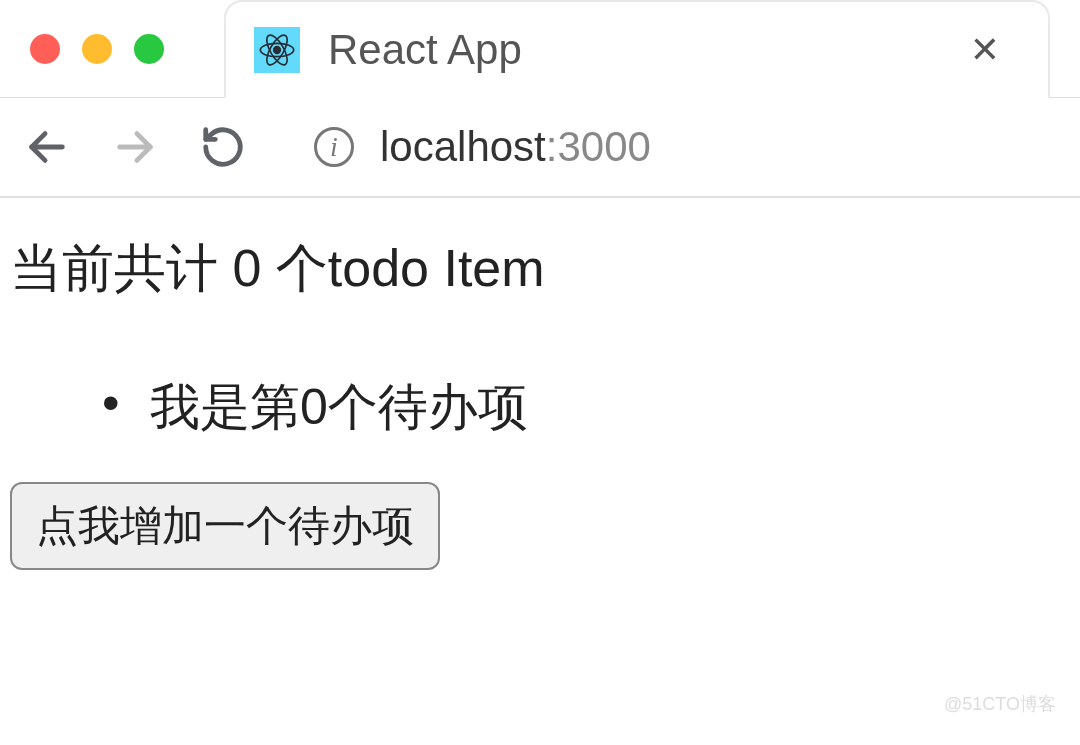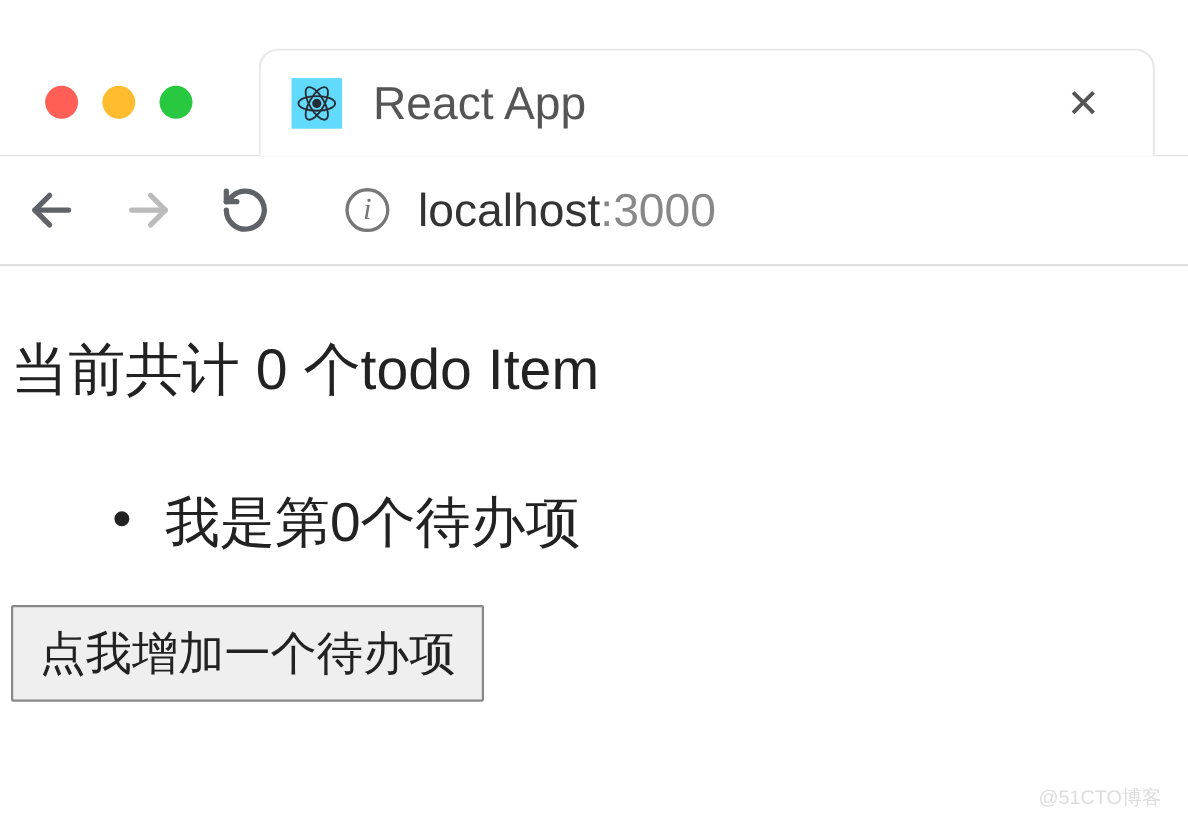--- a/index.html
+++ b/index.html
@@ -15,24 +15,23 @@
       overflow: hidden;
       position: relative;
     }
     .browser-chrome {
       background: #fff;
     }
     .tab-bar {
       height: 98px;
       display: flex;
       align-items: center;
-      padding-left: 41px;
+      padding-left: 30px;
       background: #fff;
       border-bottom: 1px solid #ddd;
-      margin-top: 44px;
     }
     .traffic-lights {
       display: flex;
       gap: 22px;
       align-items: center;
       margin-right: 60px;
     }
     .traffic-light {
       width: 30px;
       height: 30px;
@@ -123,21 +122,21 @@
     }
     .url-text {
       font-size: 42px;
       color: #333;
     }
     .url-port {
       color: #888;
       margin-top: 44px;
     }
     .page-content {
-      padding: 60px 10px 20px 10px;
+      padding: 36px 10px 20px 10px;
     }
     .heading {
       font-size: 52px;
       color: #222;
       font-weight: 400;
       margin-bottom: 70px;
     }
     .todo-list {
       list-style: none;
       padding-left: 100px;
@@ -153,28 +152,28 @@
       content: "•";
       position: absolute;
       left: -8px;
       font-size: 50px;
     }
     .add-button {
       font-size: 42px;
       padding: 14px 24px;
       background: #efefef;
       border: 2px solid #888;
-      border-radius: 2px;
+      border-radius: 12px;
       cursor: pointer;
       color: #222;
       font-family: inherit;
     }
     .watermark {
       position: absolute;
-      bottom: 8px;
+      bottom: 29px;
       right: 24px;
       font-size: 18px;
       color: #ddd;
     }
   </style>
 </head>
 <body>
 
 <div class="browser-chrome">
   <div class="tab-bar">

